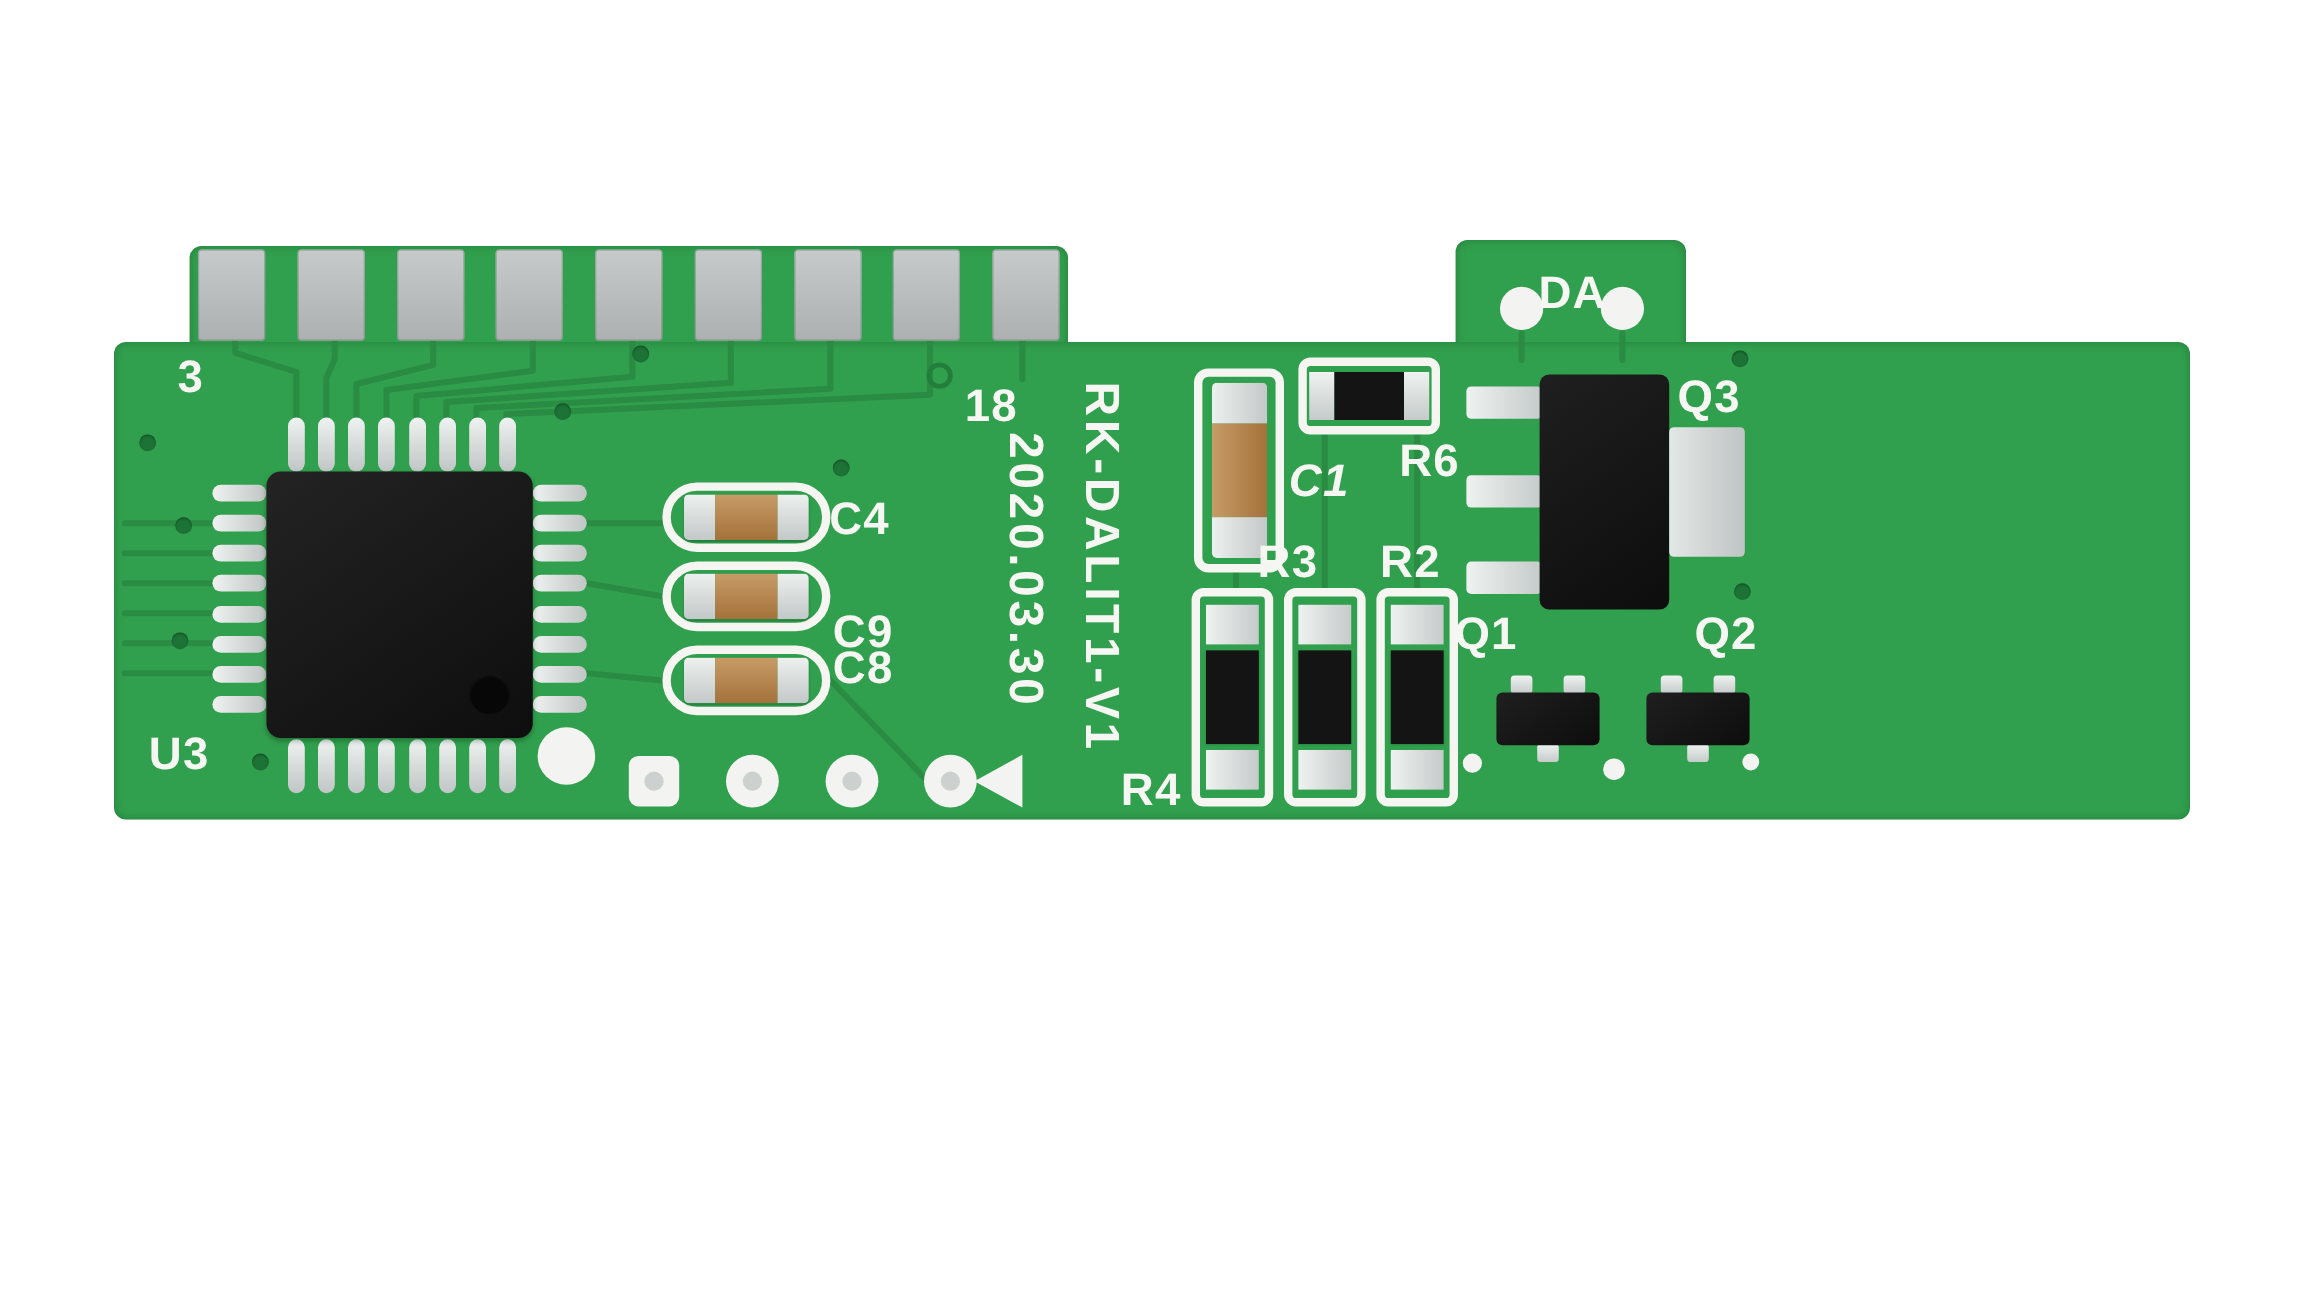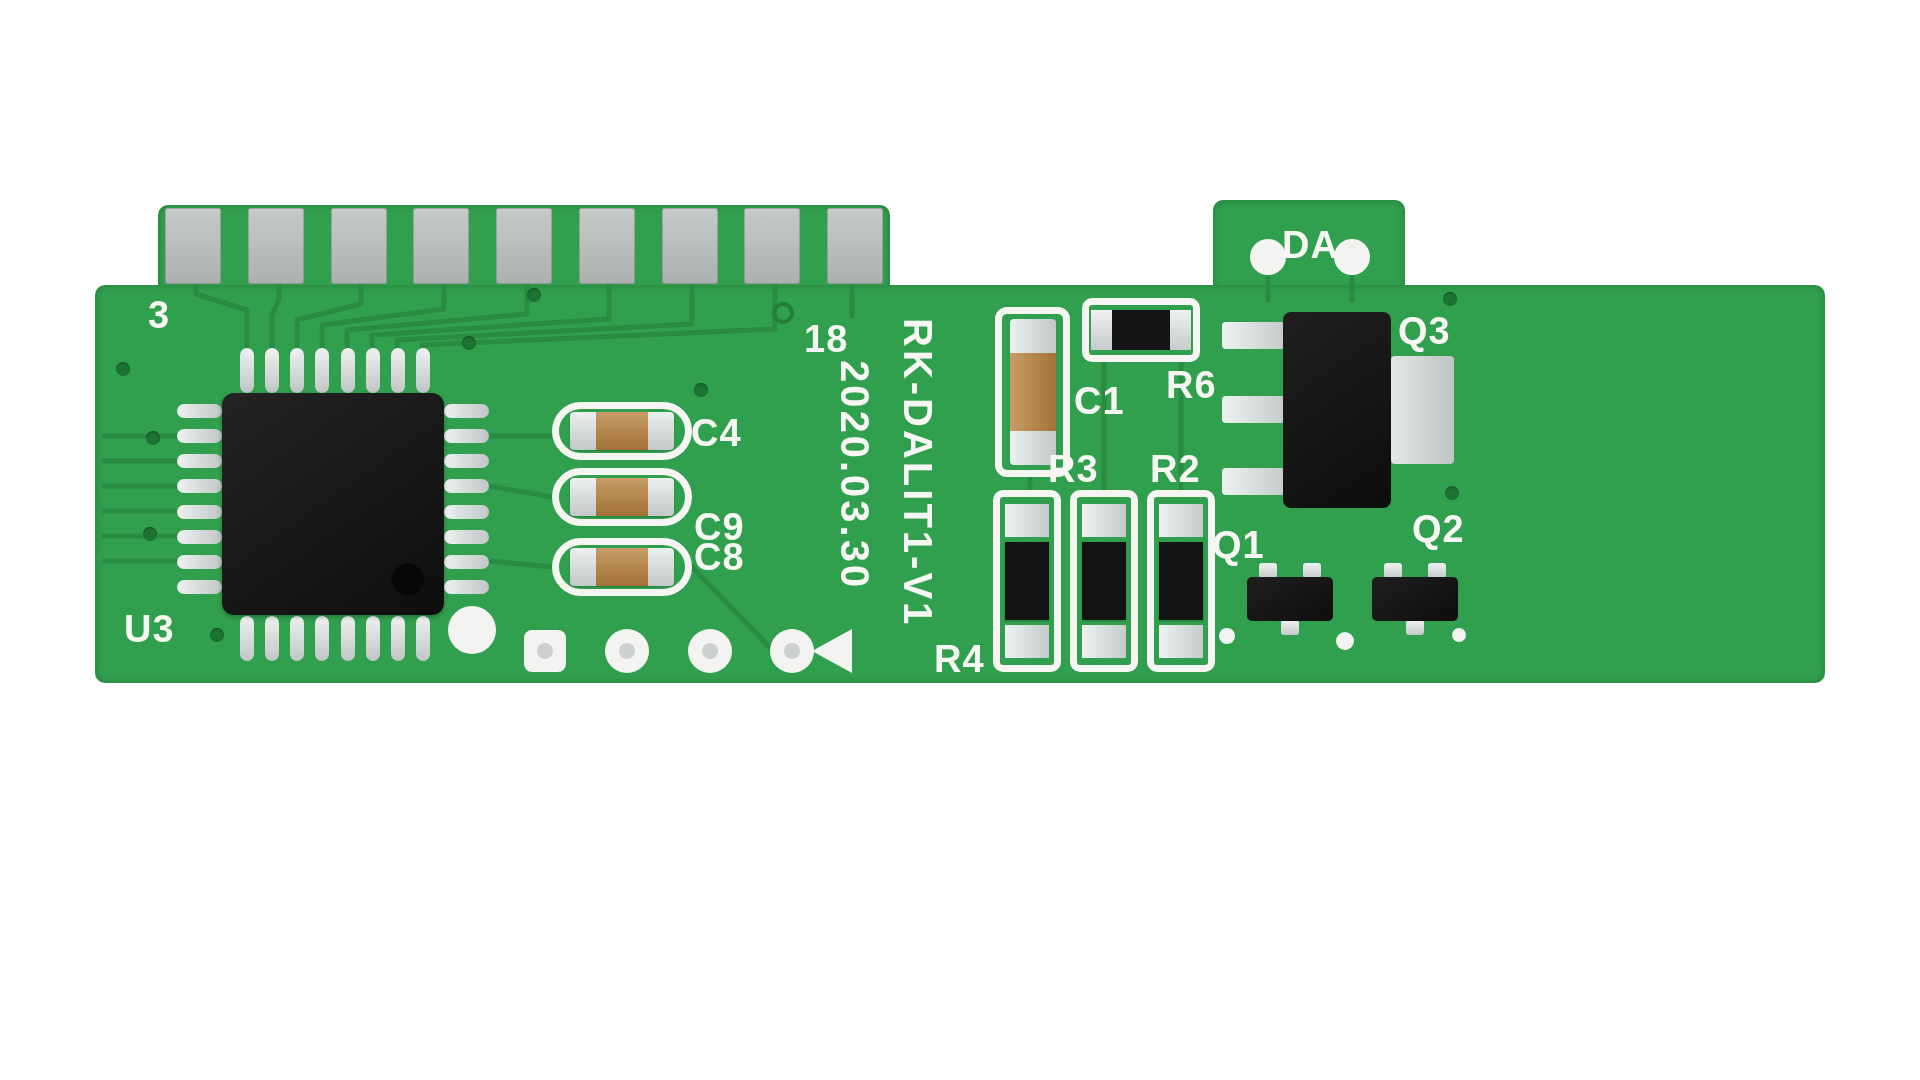--- a/index.html
+++ b/index.html
@@ -275,23 +275,23 @@
   <div class="dot" style="left:1452px;top:628px;width:14px;height:14px;"></div>
 
   <div class="sl" style="left:148px;top:294px;">3</div>
   <div class="sl" style="left:804px;top:294px;margin-top:24px;">18</div>
   <div class="sl" style="left:124px;top:608px;">U3</div>
   <div class="sl" style="left:691px;top:412px;">C4</div>
   <div class="sl" style="left:694px;top:506px;">C9</div>
   <div class="sl" style="left:694px;top:536px;">C8</div>
   <div class="sl vt" style="left:895px;top:318px;">RK-DALIT1-V1</div>
   <div class="sl vt" style="left:832px;top:360px;">2020.03.30</div>
-  <div class="sl" style="left:1074px;top:380px;">C1</div>
+  <div class="sl" style="left:1074px;top:380px;font-style:italic;">C1</div>
   <div class="sl" style="left:1148px;top:364px;margin-left:18px;">R6</div>
   <div class="sl" style="left:1048px;top:448px;">R3</div>
   <div class="sl" style="left:1150px;top:448px;">R2</div>
   <div class="sl" style="left:934px;top:638px;">R4</div>
-  <div class="sl" style="left:1212px;top:508px;margin-top:16px;">Q1</div>
+  <div class="sl" style="left:1212px;top:508px;">Q1</div>
   <div class="sl" style="left:1412px;top:508px;">Q2</div>
   <div class="sl" style="left:1398px;top:310px;">Q3</div>
   <div class="sl" style="left:1282px;top:224px;">DA</div>
 
 </div>
 
 </body></html>

